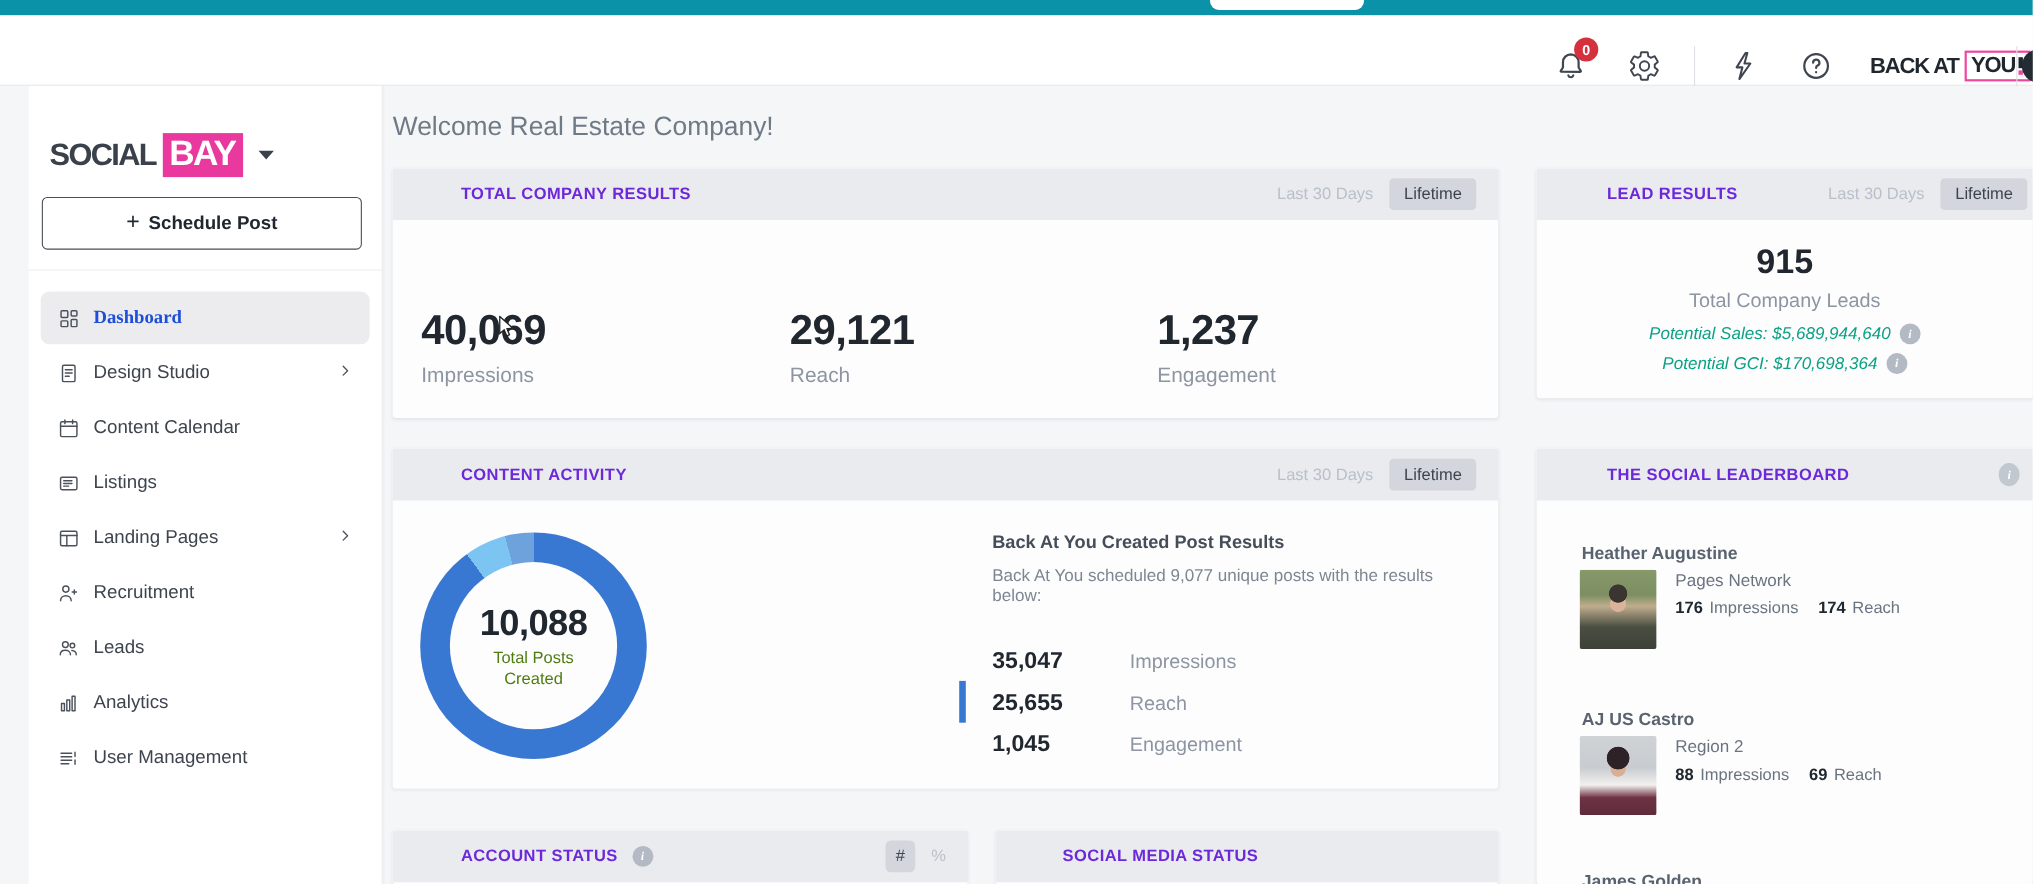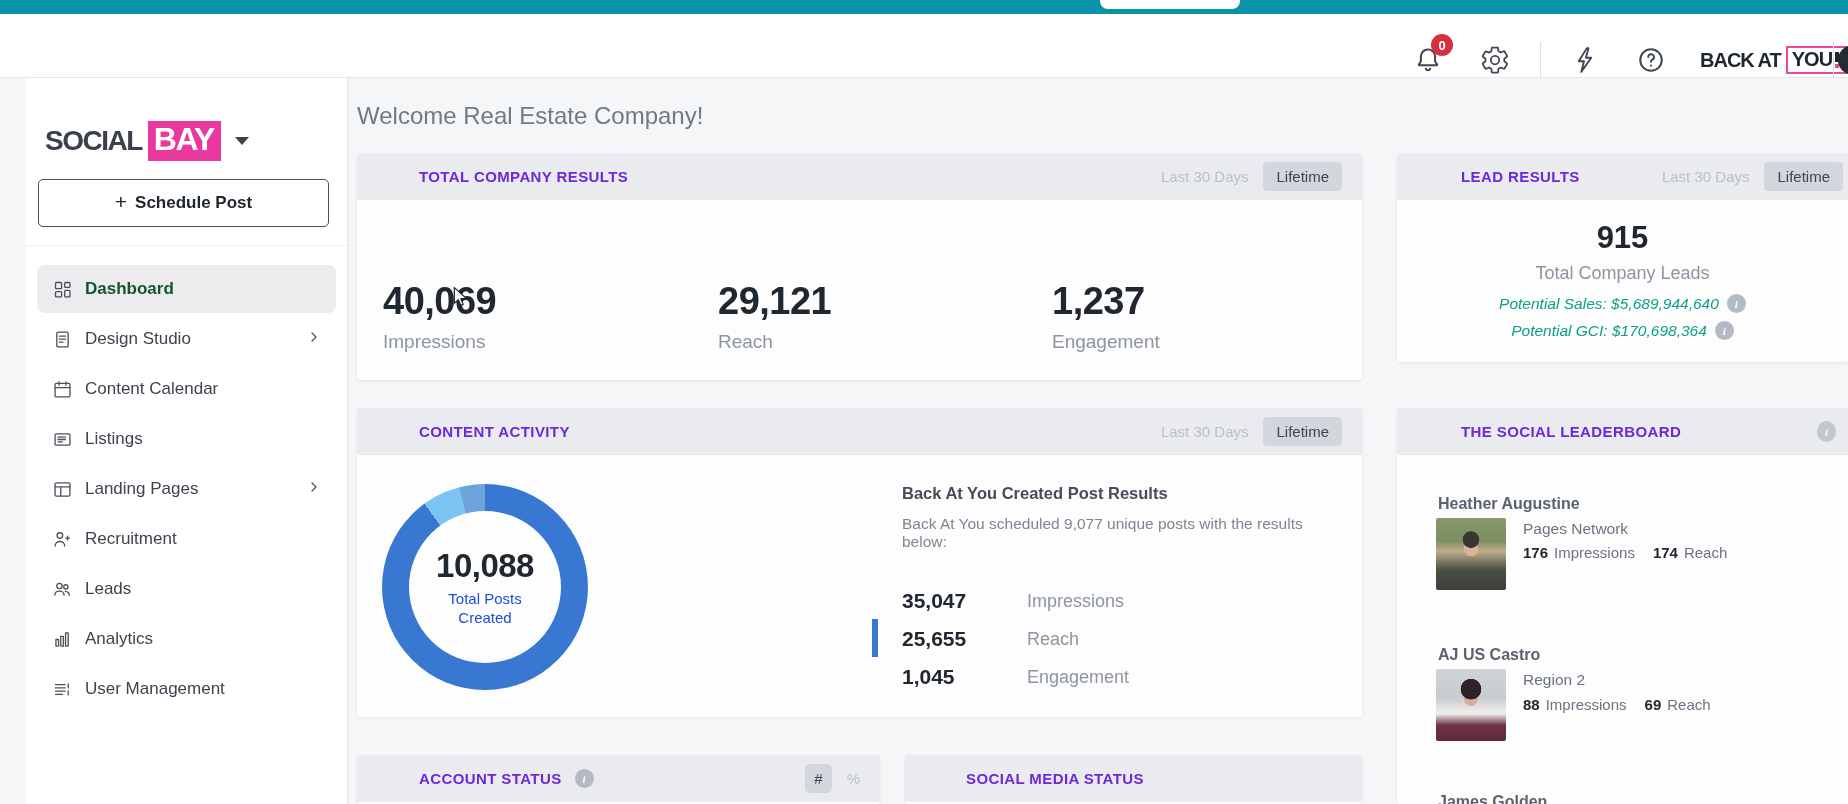--- a/index.html
+++ b/index.html
@@ -38,21 +38,21 @@
   .caret{margin-left:14px;width:0;height:0;border-left:7px solid transparent;
          border-right:7px solid transparent;border-top:8px solid #3a414b;}
   .schedule-btn{position:absolute;left:12px;top:102px;width:291px;height:48px;background:#fff;
           border:1.5px solid #484f58;border-radius:5px;font-family:inherit;font-size:17px;font-weight:700;
           color:#20272f;display:flex;align-items:center;justify-content:center;cursor:pointer;}
   .schedule-btn .plus{font-weight:400;font-size:21px;margin-right:8px;margin-top:-2px;}
   .side-sep{position:absolute;left:0;top:168px;width:321px;height:1px;background:#eceef0;}
   .nav{position:absolute;left:11px;top:188px;width:299px;}
   .nav-item{height:48px;margin-bottom:2px;display:flex;align-items:center;padding-left:15px;
             border-radius:8px;cursor:pointer;color:#3d444e;font-size:17px;}
-  .nav-item.active{background:#ececee;font-weight:700;color:#14532d;}
+  .nav-item.active{background:#ececee;font-weight:700;color:#1d4ed8;font-family:Liberation Serif, serif;}
   .nav-item svg{width:21px;height:21px;stroke:#4a515b;fill:none;stroke-width:1.5;
                 stroke-linecap:round;stroke-linejoin:round;flex:0 0 21px;}
   .nav-item .lbl{margin-left:12px;}
   .nav-item .chev{margin-left:auto;margin-right:14px;}
   .nav-item .chev svg{width:16px;height:16px;stroke-width:1.8;}
   
   .welcome{position:absolute;left:357px;top:102px;font-size:24px;color:#6f7a87;}
   .card{position:absolute;background:#fdfdfe;border-radius:3px;overflow:hidden;
         box-shadow:0 1px 3px rgba(20,30,50,.08);}
   .card-header{height:47px;background:#e9ebee;display:flex;align-items:center;
@@ -72,21 +72,21 @@
   .lr-total{margin-top:20px;font-size:31px;font-weight:700;color:#20272f;}
   .lr-lbl{margin-top:7px;font-size:18px;color:#8c95a1;}
   .lr-line{margin-top:10px;display:flex;align-items:center;font-size:15.5px;font-style:italic;color:#0ca185;}
   .lr-line .info{margin-left:8px;}
   
   .donut{position:absolute;left:25px;top:76px;width:206px;height:206px;border-radius:50%;
          display:flex;align-items:center;justify-content:center;}
   .donut-hole{width:152px;height:152px;border-radius:50%;background:#fdfdfe;display:flex;
               flex-direction:column;align-items:center;justify-content:center;text-align:center;}
   .donut-total{font-size:33px;font-weight:700;color:#20272f;letter-spacing:-.5px;}
-  .donut-sub{font-size:15px;color:#1d4ed8;line-height:19px;margin-top:4px;}
+  .donut-sub{font-size:15px;color:#4d7c0f;line-height:19px;margin-top:4px;}
   .legend{position:absolute;left:248px;top:143px;}
   .lg-row{height:24px;margin-bottom:14px;display:flex;align-items:center;font-size:15px;}
   .lg-dot{width:10px;height:10px;border-radius:50%;margin-right:14px;}
   .lg-num{font-weight:700;color:#20272f;margin-right:6px;}
   .lg-lbl{color:#7d8692;}
   .ca-right{position:absolute;left:545px;top:76px;width:440px;}
   .ca-head{font-size:16.5px;font-weight:700;color:#454d58;}
   .ca-sub{margin-top:12px;font-size:15.5px;color:#7d8692;}
   .ca-stats{margin-top:35px;}
   .ca-row{height:30px;margin-bottom:8px;display:flex;align-items:center;}

